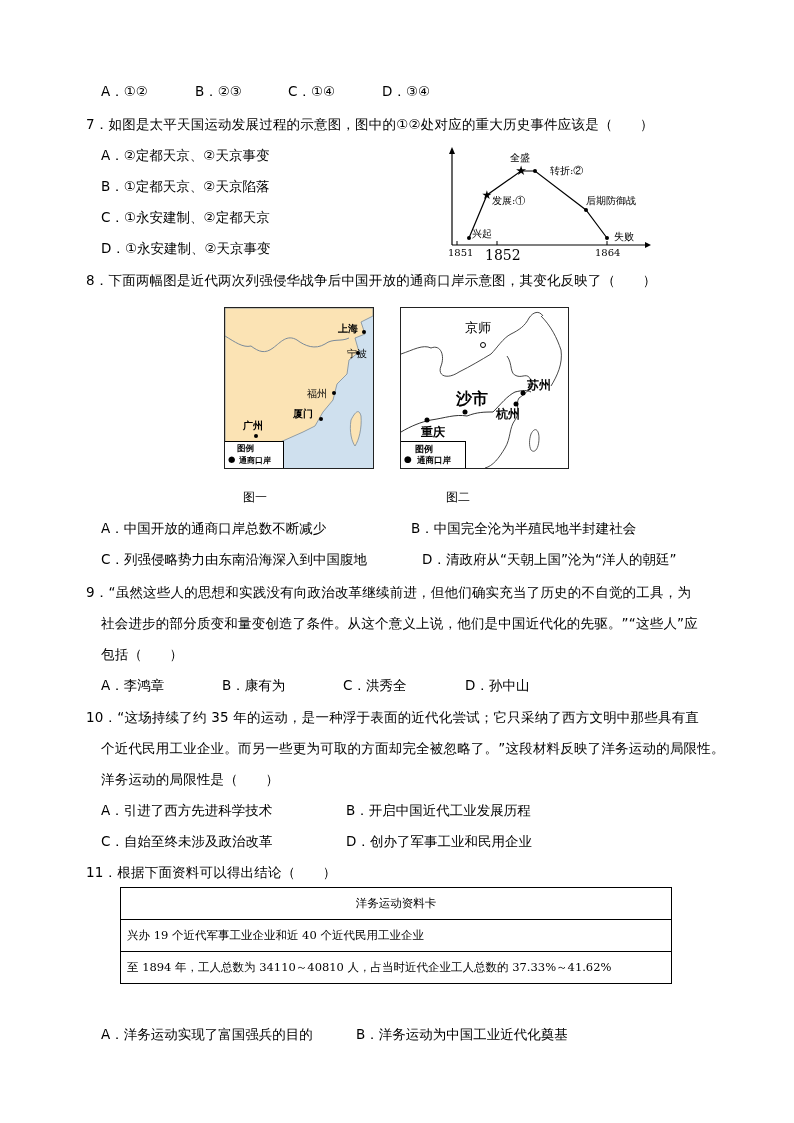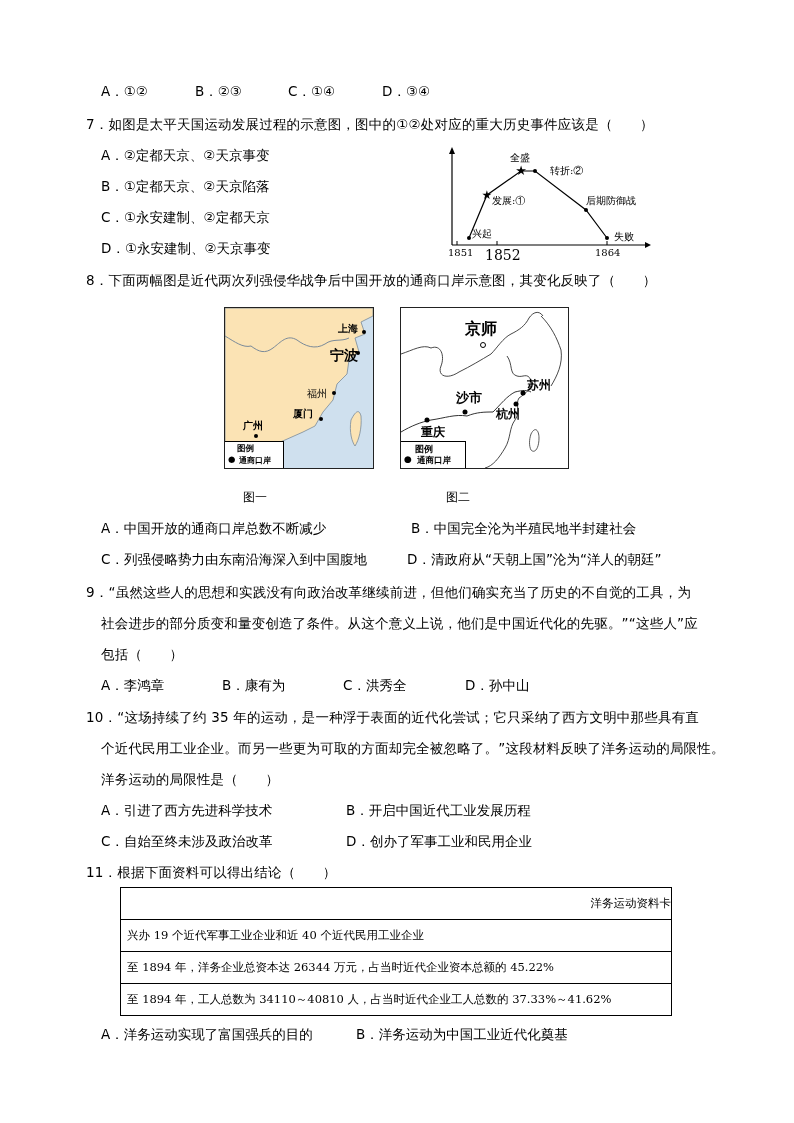--- a/index.html
+++ b/index.html
@@ -5,21 +5,21 @@
   html, body { margin: 0; padding: 0; background: #ffffff; }
   body { width: 794px; height: 1123px; position: relative; overflow: hidden;
          font-family: "DejaVu Sans", "Liberation Sans", sans-serif; color: #000; }
   .line { position: absolute; font-size: 13.5px; white-space: nowrap; line-height: 18px; letter-spacing: 0.2px; }
   .opt { position: absolute; font-size: 13.5px; white-space: nowrap; line-height: 18px; }
   .fig { position: absolute; }
   .cap { position: absolute; font-size: 12px; font-family: "DejaVu Serif", serif; }
   table.card { position: absolute; left: 120px; top: 887px; width: 552px; border-collapse: collapse;
                font-family: "DejaVu Serif", serif; font-size: 11.5px; }
   table.card td { border: 1px solid #000; height: 31px; padding: 0 0 0 6px; white-space: nowrap; }
-  table.card td.head { text-align: right; padding: 0; margin-left: 24px; }
+  table.card td.head { text-align: center; padding: 0; margin-left: 24px; }
 </style>
 </head>
 <body>
 
 <div class="opt" style="left:101px;top:82px">A．①②</div>
 <div class="opt" style="left:195px;top:82px">B．②③</div>
 <div class="opt" style="left:288px;top:82px">C．①④</div>
 <div class="opt" style="left:382px;top:82px">D．③④</div>
 
 <div class="line" style="left:86px;top:115px">7．如图是太平天国运动发展过程的示意图，图中的①②处对应的重大历史事件应该是（　　）</div>
@@ -63,21 +63,21 @@
     <path d="M0,0 L148,0 L148,8 L136,14 L140,26 L130,30 L134,44 L124,52 L122,66 L112,76 L108,92 L98,104 L90,118 L78,124 L60,132 L40,140 L28,146 L18,144 L0,148 Z" fill="#fbe3b4" stroke="#7a8a99" stroke-width="0.8"></path>
     <path d="M0,28 C10,34 18,40 26,38 C34,44 40,46 48,40 C56,34 62,26 72,32 C80,38 90,42 100,36 C108,30 116,34 124,30" fill="none" stroke="#7a8a99" stroke-width="1"></path>
     <path d="M126,112 C130,104 134,100 136,108 C137,120 134,132 130,138 C127,134 124,124 126,112 Z" fill="#fbe3b4" stroke="#7a8a99" stroke-width="0.8"></path>
     <circle cx="139" cy="24" r="2" fill="#000"></circle>
     <circle cx="133" cy="45" r="2" fill="#000"></circle>
     <circle cx="109" cy="85" r="2" fill="#000"></circle>
     <circle cx="96" cy="111" r="2" fill="#000"></circle>
     <circle cx="31" cy="128" r="2" fill="#000"></circle>
   </svg>
   <span class="cap" style="left:113px;top:14px;font-size:10px;font-weight:bold">上海</span>
-  <span class="cap" style="left:105px;top:39px;font-size:14px;font-weight:bold">宁波</span>
+  <span class="cap" style="left:122px;top:39px;font-size:10px;font-weight:normal">宁波</span>
   <span class="cap" style="left:82px;top:79px;font-size:10px;font-weight:normal">福州</span>
   <span class="cap" style="left:68px;top:99px;font-size:10px;font-weight:bold">厦门</span>
   <span class="cap" style="left:18px;top:111px;font-size:10px;font-weight:bold">广州</span>
   <div style="position:absolute;left:0;top:133px;width:58px;height:27px;background:#fff;border-top:1.2px solid #000;border-right:1.2px solid #000">
     <span class="cap" style="left:12px;top:1px;font-size:8.5px;font-weight:bold">图例</span>
     <span class="cap" style="left:3px;top:12px;font-size:8.5px;font-weight:bold">●</span>
     <span class="cap" style="left:14px;top:13px;font-size:8px;font-weight:bold">通商口岸</span>
   </div>
 </div>
 
@@ -87,39 +87,39 @@
     <path d="M106,48 C112,56 108,66 116,68 C122,70 126,64 130,72 C132,80 124,86 118,90 C114,96 120,104 114,112 C108,120 110,130 104,140 C98,150 92,158 84,160" fill="none" stroke="#333" stroke-width="0.9"></path>
     <path d="M140,8 C150,18 156,30 160,42 C162,56 156,68 150,78" fill="none" stroke="#333" stroke-width="0.9"></path>
     <path d="M0,124 C10,118 20,114 30,112 C44,110 54,106 66,108 C76,104 84,104 92,104 C100,96 106,88 114,84 C122,82 126,82 130,84" fill="none" stroke="#333" stroke-width="1"></path>
     <path d="M130,126 C134,118 138,122 138,130 C138,140 134,146 130,142 C128,138 128,132 130,126 Z" fill="none" stroke="#333" stroke-width="0.8"></path>
     <circle cx="82" cy="37" r="2.5" fill="#fff" stroke="#000" stroke-width="1"></circle>
     <circle cx="122" cy="85" r="2.5" fill="#000"></circle>
     <circle cx="115" cy="96" r="2.5" fill="#000"></circle>
     <circle cx="64" cy="104" r="2.5" fill="#000"></circle>
     <circle cx="26" cy="112" r="2.5" fill="#000"></circle>
   </svg>
-  <span class="cap" style="left:64px;top:11px;font-size:16px;font-weight:bold">京师</span>
+  <span class="cap" style="left:64px;top:11px;font-size:13px;font-weight:normal">京师</span>
   <span class="cap" style="left:126px;top:69px;font-size:12px;font-weight:bold">苏州</span>
-  <span class="cap" style="left:55px;top:81px;font-size:13px;font-weight:bold">沙市</span>
+  <span class="cap" style="left:55px;top:81px;font-size:16px;font-weight:bold">沙市</span>
   <span class="cap" style="left:95px;top:98px;font-size:12px;font-weight:bold">杭州</span>
   <span class="cap" style="left:20px;top:116px;font-size:12px;font-weight:bold">重庆</span>
   <div style="position:absolute;left:0;top:133px;width:64px;height:27px;background:#fff;border-top:1.2px solid #000;border-right:1.2px solid #000">
     <span class="cap" style="left:14px;top:1px;font-size:9px;font-weight:bold">图例</span>
     <span class="cap" style="left:3px;top:12px;font-size:9px;font-weight:bold">●</span>
     <span class="cap" style="left:16px;top:13px;font-size:8.5px;font-weight:bold">通商口岸</span>
   </div>
 </div>
 
 <div class="cap" style="left:243px;top:489px">图一</div>
 <div class="cap" style="left:446px;top:489px">图二</div>
 
 <div class="opt" style="left:101px;top:519px">A．中国开放的通商口岸总数不断减少</div>
 <div class="opt" style="left:411px;top:519px">B．中国完全沦为半殖民地半封建社会</div>
 <div class="opt" style="left:101px;top:550px">C．列强侵略势力由东南沿海深入到中国腹地</div>
-<div class="opt" style="left:407px;top:550px">D．清政府从“天朝上国”沦为“洋人的朝廷”</div>
+<div class="opt" style="left:422px;top:550px">D．清政府从“天朝上国”沦为“洋人的朝廷”</div>
 
 <div class="line" style="left:86px;top:583px">9．“虽然这些人的思想和实践没有向政治改革继续前进，但他们确实充当了历史的不自觉的工具，为</div>
 <div class="line" style="left:101px;top:614px">社会进步的部分质变和量变创造了条件。从这个意义上说，他们是中国近代化的先驱。”“这些人”应</div>
 <div class="line" style="left:101px;top:645px">包括（　　）</div>
 <div class="opt" style="left:101px;top:676px">A．李鸿章</div>
 <div class="opt" style="left:222px;top:676px">B．康有为</div>
 <div class="opt" style="left:343px;top:676px">C．洪秀全</div>
 <div class="opt" style="left:465px;top:676px">D．孙中山</div>
 
 <div class="line" style="left:86px;top:708px">10．“这场持续了约 35 年的运动，是一种浮于表面的近代化尝试；它只采纳了西方文明中那些具有直</div>
@@ -133,21 +133,18 @@
 <div class="line" style="left:86px;top:863px">11．根据下面资料可以得出结论（　　）</div>
 <table class="card">
   <tbody>
       <tr>
         <td class="head">洋务运动资料卡</td>
       </tr>
   <tr>
         <td>兴办 19 个近代军事工业企业和近 40 个近代民用工业企业</td>
       </tr>
   <tr>
-        <td>至 1894 年，洋务企业总资本达 26344 万元，占当时近代企业资本总额的 45.22%</td>
-      </tr>
-  <tr>
         <td>至 1894 年，工人总数为 34110～40810 人，占当时近代企业工人总数的 37.33%～41.62%</td>
       </tr>
 </tbody>
   </table>
 <div class="opt" style="left:101px;top:1025px">A．洋务运动实现了富国强兵的目的</div>
 <div class="opt" style="left:356px;top:1025px">B．洋务运动为中国工业近代化奠基</div>
 
 </body></html>

